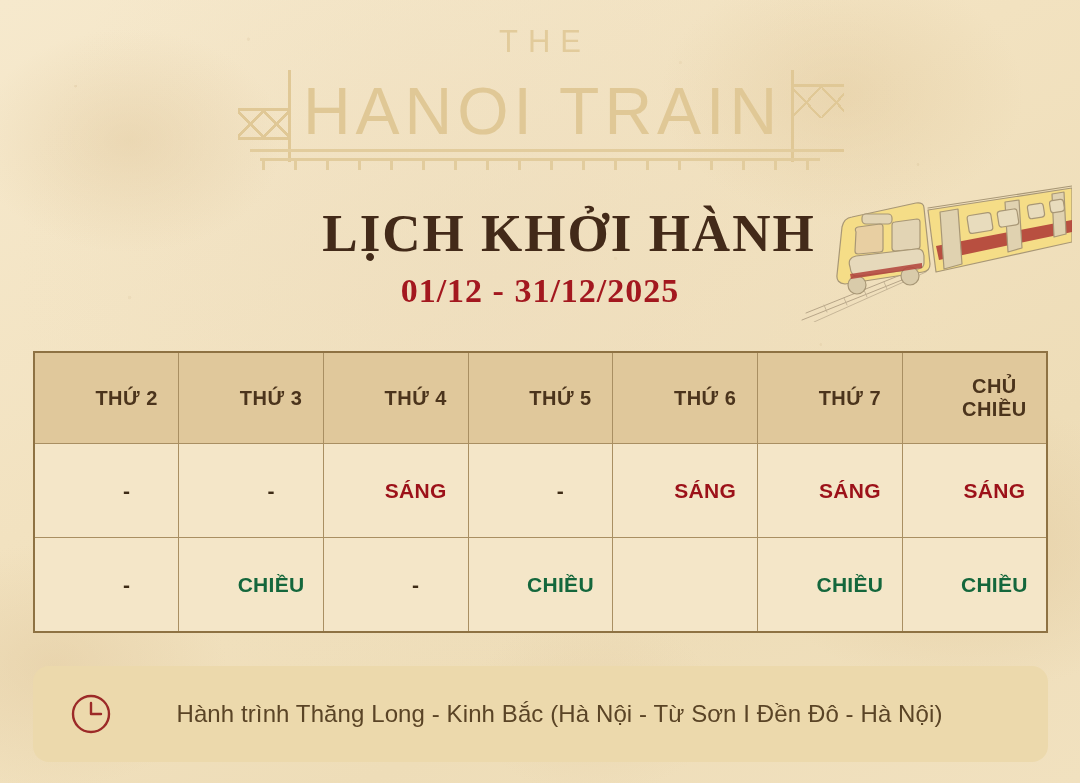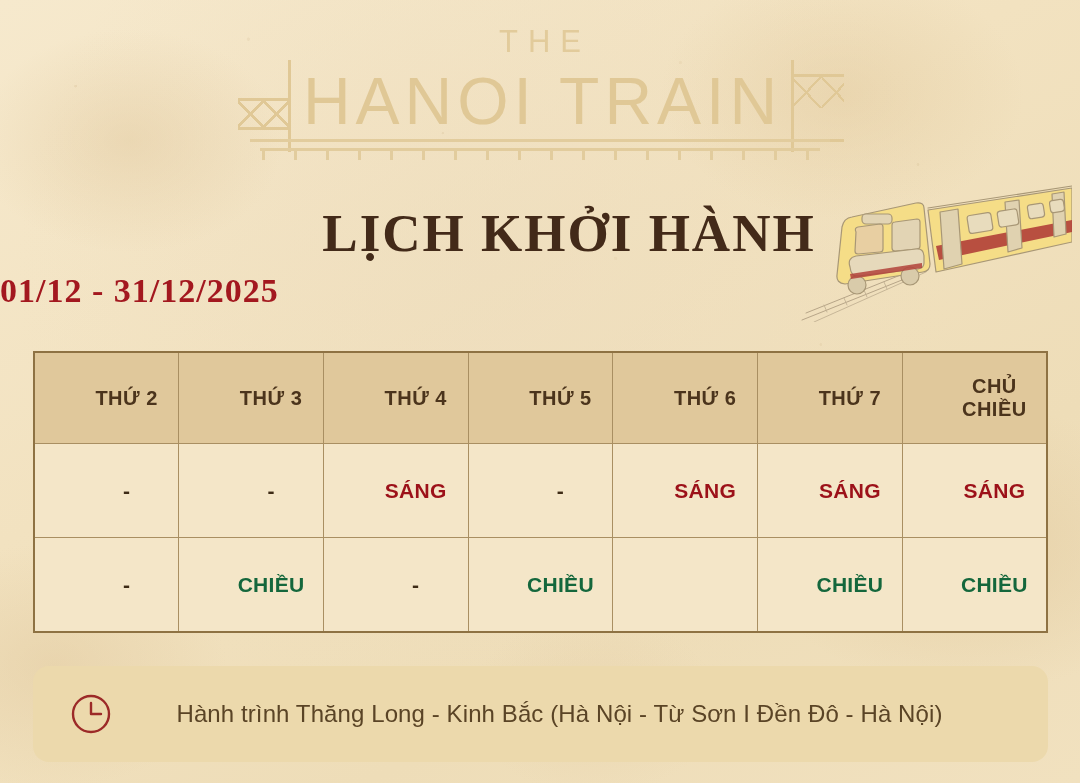--- a/index.html
+++ b/index.html
@@ -67,21 +67,21 @@
     font-family: "Liberation Sans", sans-serif;
     font-size: 31px;
     letter-spacing: 10px;
     font-weight: 400;
     color: #e2cb9b;
     text-indent: 10px;
   }
   #logo-main {
     position: relative;
     display: inline-block;
-    margin-top: 8px;
+    margin-top: 18px;
     font-family: "Liberation Sans", sans-serif;
     font-size: 66px;
     font-weight: 400;
     letter-spacing: 5px;
     color: #e0c896;
     line-height: 1.02;
     text-indent: 5px;
     padding: 0 46px;
   }
   
@@ -155,20 +155,21 @@
     font-weight: 700;
     letter-spacing: 2px;
     color: #432a19;
     margin-left: 29px;
   }
   #daterange {
     position: absolute;
     left: 0;
     top: 272px;
     width: 1080px;
+    text-align: center;
     font-family: "Liberation Serif", serif;
     font-size: 34px;
     font-weight: 700;
     letter-spacing: 1px;
     color: #a3181f;
   }
 
   
   #train-illustration {
     position: absolute;

